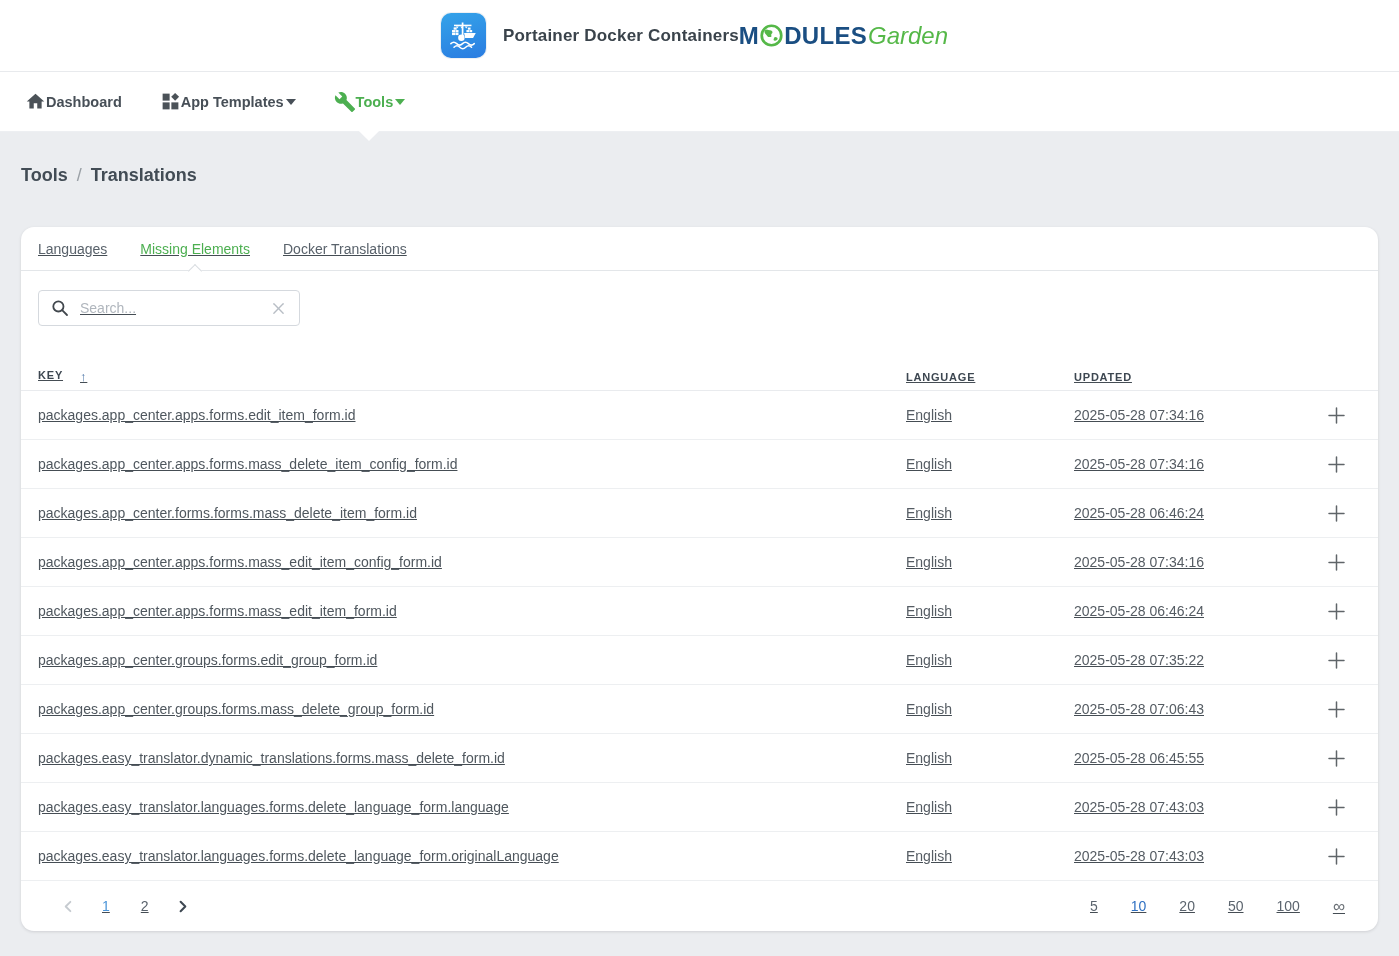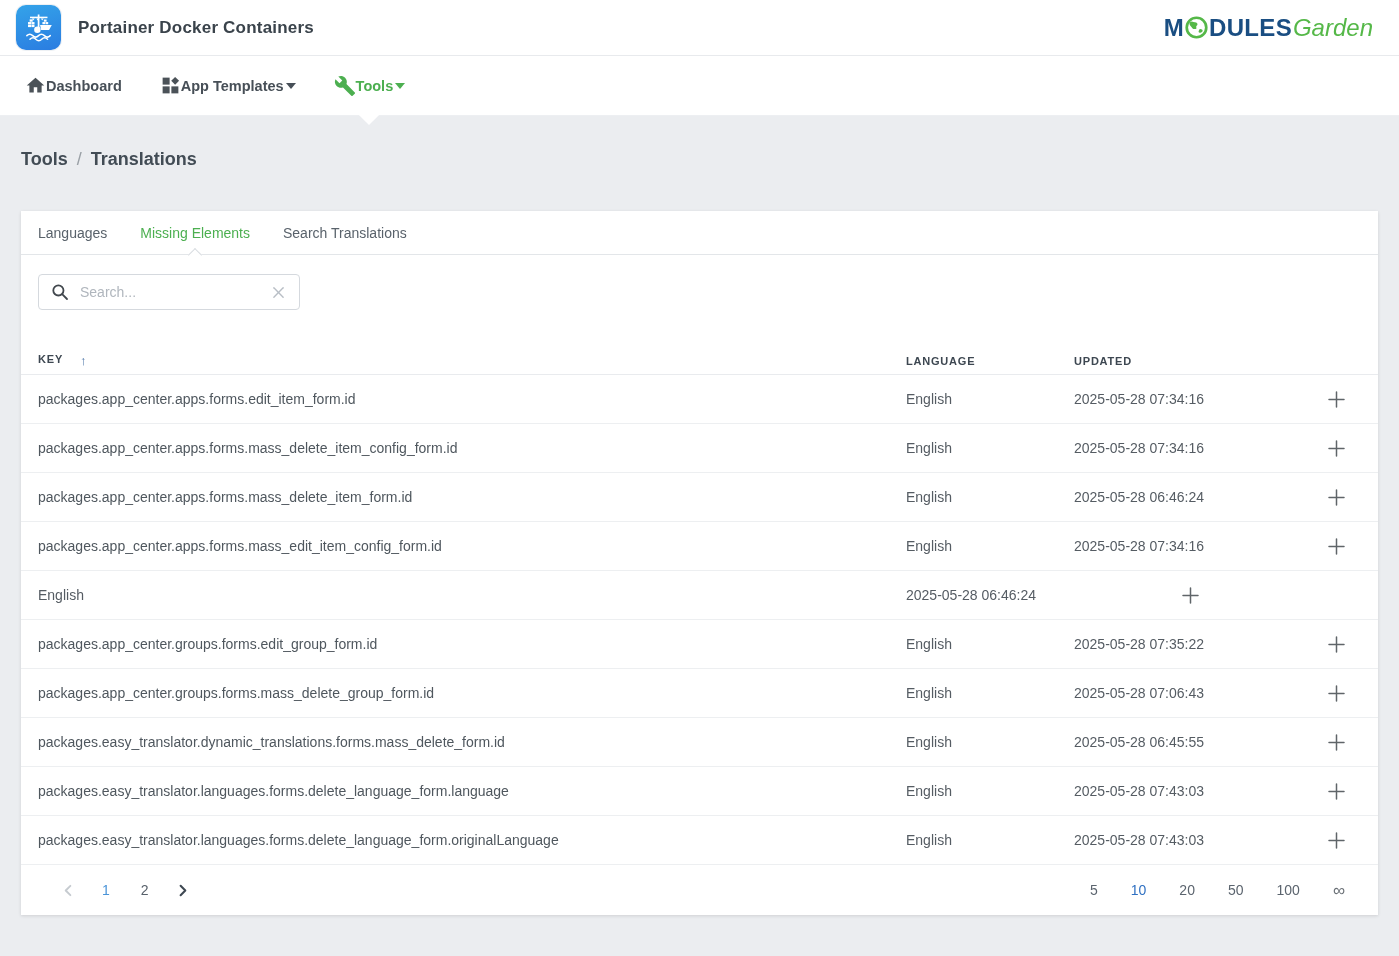--- a/index.html
+++ b/index.html
@@ -5,22 +5,22 @@
   * { box-sizing: border-box; margin: 0; padding: 0; }
   html, body { width: 1399px; height: 956px; overflow: hidden; }
   body {
     font-family: "Liberation Sans", "DejaVu Sans", sans-serif;
     background: #ebedf0;
     color: #454d54;
   }
 
   
   .topbar {
-    height: 56px; background: #fff;
-    display: flex; align-items: center; justify-content: space-between;
+    height: 72px; background: #fff;
+    display: flex; align-items: center; justify-content: center;
     padding: 0 26px 0 16px;
     border-bottom: 1px solid #e8eaed;
   }
   .brand-left { display: flex; align-items: center; }
   .app-logo {
     width: 45px; height: 45px; border-radius: 10px;
     background: linear-gradient(165deg, #34a3e9, #2a7ce1);
     display: flex; align-items: center; justify-content: center;
     box-shadow: 0 0 0 1px #eef1f4;
   }
@@ -54,22 +54,23 @@
     width: 15px; height: 15px; background: #fff;
     transform: translateX(-50%) rotate(45deg);
   }
 
   
   .content { padding: 0 21px; }
   .breadcrumb { padding: 33px 0 41px; font-size: 18px; font-weight: 600; color: #424c55; }
   .breadcrumb .sep { color: #9aa0a6; font-weight: 400; margin: 0 9px; }
 
   .card {
-    background: #fff; border-radius: 0;
+    background: #fff; border-radius: 13px;
     box-shadow: 0 1px 3px rgba(60,64,67,.16);
+    text-decoration: underline;
   }
 
   
   .tabs {
     display: flex; gap: 33px; padding: 0 17px; height: 44px;
     align-items: stretch; border-bottom: 1px solid #e3e6e9; position: relative;
   }
   .tab { display: flex; align-items: center; font-size: 14px; color: #59626b; cursor: pointer; position: relative; }
   .tab.active { color: #4caf50; }
   .tab-notch {
@@ -200,21 +201,21 @@
   </div>
 
   <section class="card">
 
     <div class="tabs">
       <div class="tab">Languages</div>
       <div class="tab active">
         <span>Missing Elements</span>
         <span class="tab-notch"></span>
       </div>
-      <div class="tab">Search Translations</div>
+      <div class="tab">Docker Translations</div>
     </div>
 
     <div class="toolbar">
       <div class="search-box">
         <svg width="18" height="18" viewBox="0 0 18 18" fill="none" stroke="#41474d" stroke-width="1.8" stroke-linecap="round">
           <circle cx="7.4" cy="7.4" r="5.1"></circle>
             <line x1="11.4" y1="11.4" x2="16" y2="16"></line>
         </svg>
         <input class="search-input" type="text" placeholder="Search..." style="">
         <button class="clear-btn">
@@ -257,21 +258,21 @@
           <div class="td actions">
             <button class="add-btn">
               <svg width="19" height="19" viewBox="0 0 19 19" stroke="#5f6569" stroke-width="1.5" stroke-linecap="round">
                 <line x1="9.5" y1="2" x2="9.5" y2="17"></line>
                   <line x1="2" y1="9.5" x2="17" y2="9.5"></line>
               </svg>
             </button>
           </div>
         </div>
           <div class="tr row-grid">
-          <div class="td key">packages.app_center.apps.forms.mass_delete_item_form.id</div>
+          <div class="td key">packages.app_center.forms.forms.mass_delete_item_form.id</div>
           <div class="td lang">English</div>
           <div class="td updated">2025-05-28 06:46:24</div>
           <div class="td actions">
             <button class="add-btn">
               <svg width="19" height="19" viewBox="0 0 19 19" stroke="#5f6569" stroke-width="1.5" stroke-linecap="round">
                 <line x1="9.5" y1="2" x2="9.5" y2="17"></line>
                   <line x1="2" y1="9.5" x2="17" y2="9.5"></line>
               </svg>
             </button>
           </div>
@@ -283,20 +284,21 @@
           <div class="td actions">
             <button class="add-btn">
               <svg width="19" height="19" viewBox="0 0 19 19" stroke="#5f6569" stroke-width="1.5" stroke-linecap="round">
                 <line x1="9.5" y1="2" x2="9.5" y2="17"></line>
                   <line x1="2" y1="9.5" x2="17" y2="9.5"></line>
               </svg>
             </button>
           </div>
         </div>
           <div class="tr row-grid">
+          <div class="td key">packages.app_center.apps.forms.mass_edit_item_form.id</div>
           <div class="td lang">English</div>
           <div class="td updated">2025-05-28 06:46:24</div>
           <div class="td actions">
             <button class="add-btn">
               <svg width="19" height="19" viewBox="0 0 19 19" stroke="#5f6569" stroke-width="1.5" stroke-linecap="round">
                 <line x1="9.5" y1="2" x2="9.5" y2="17"></line>
                   <line x1="2" y1="9.5" x2="17" y2="9.5"></line>
               </svg>
             </button>
           </div>

